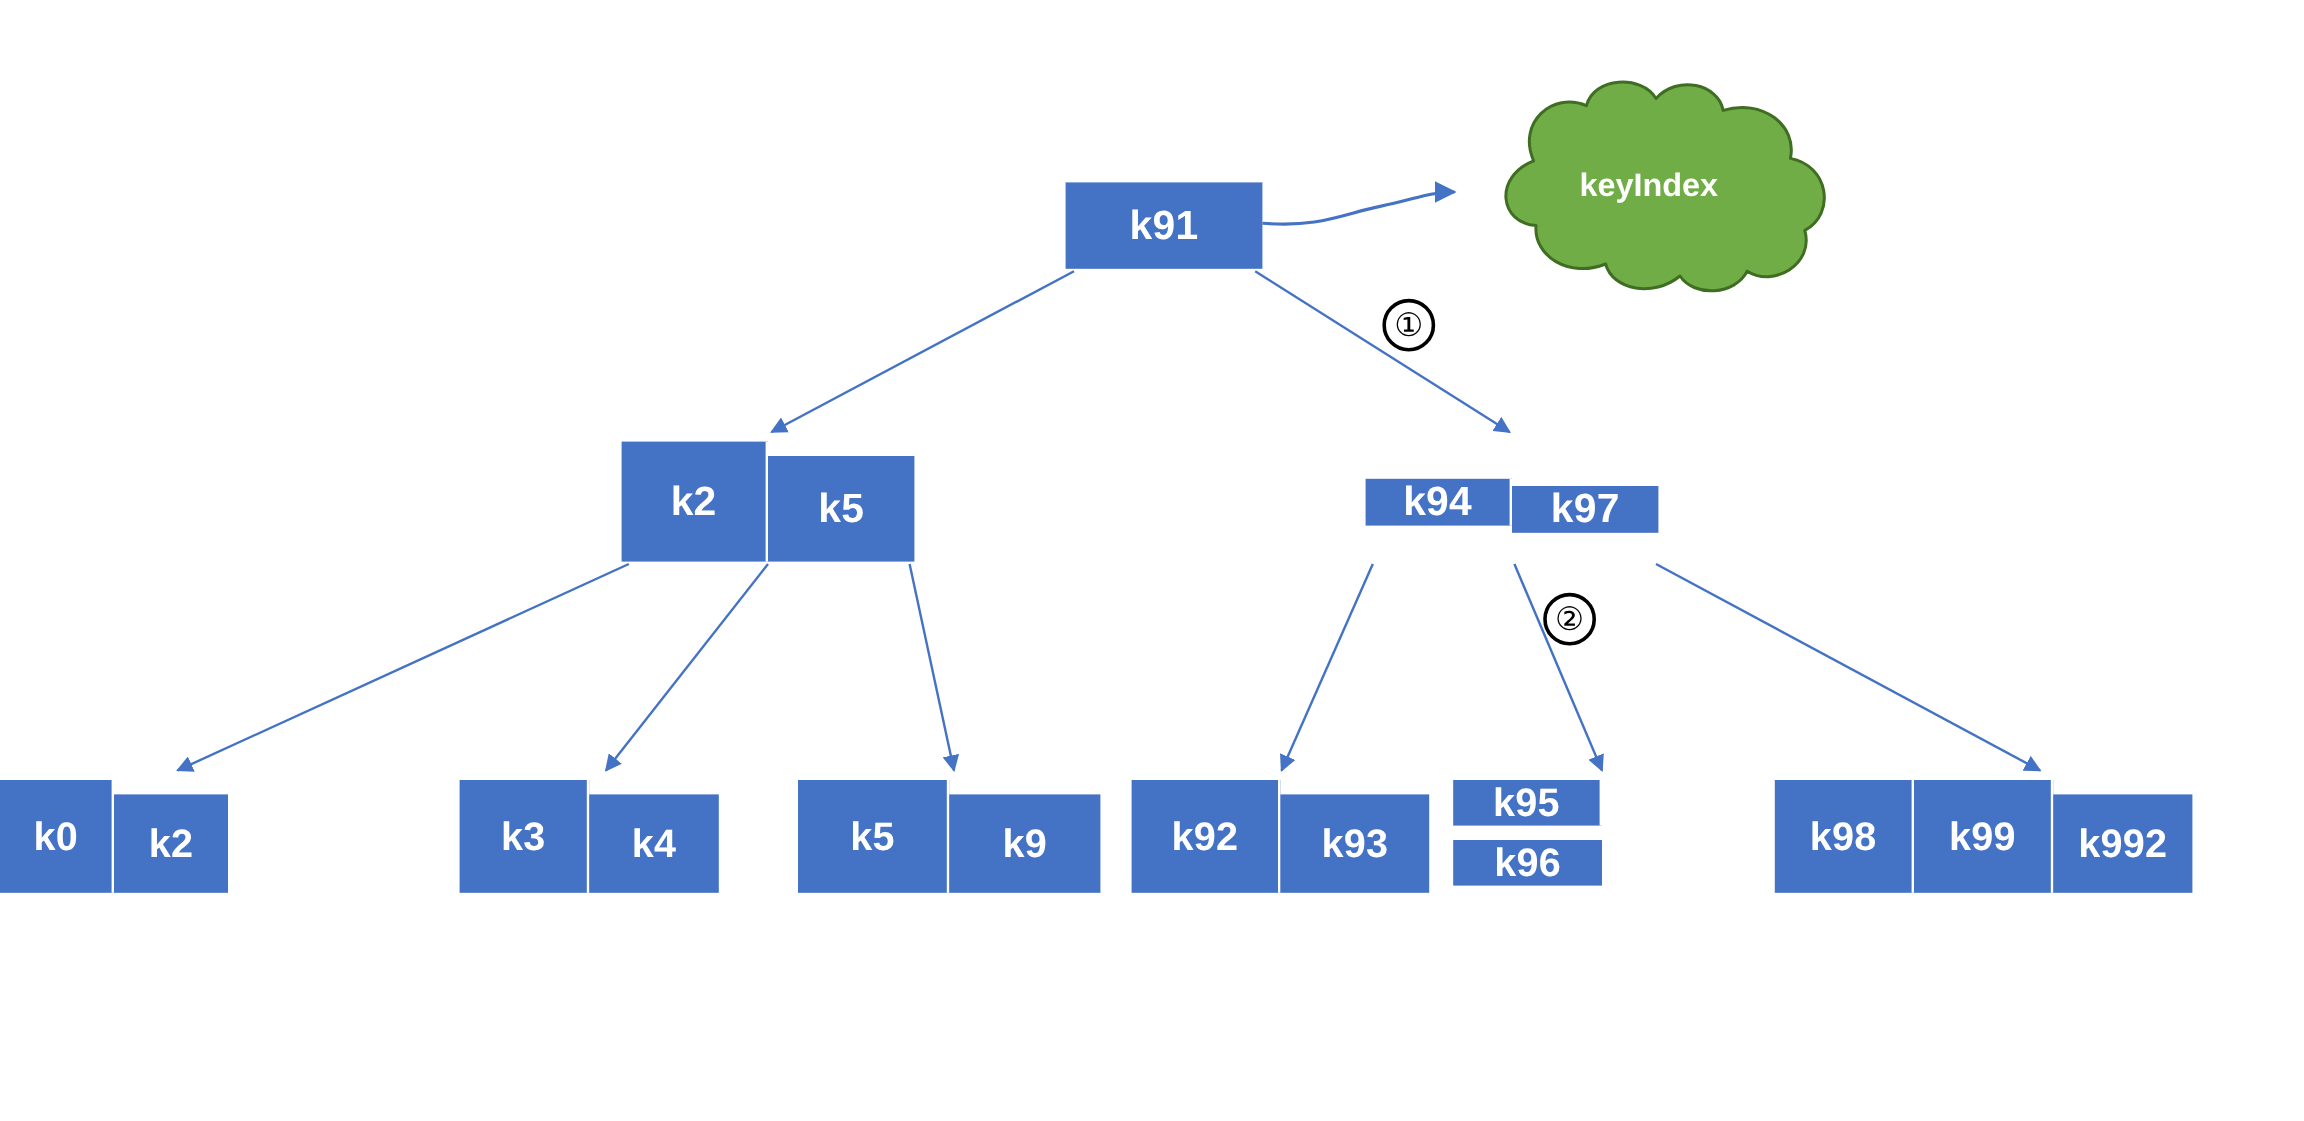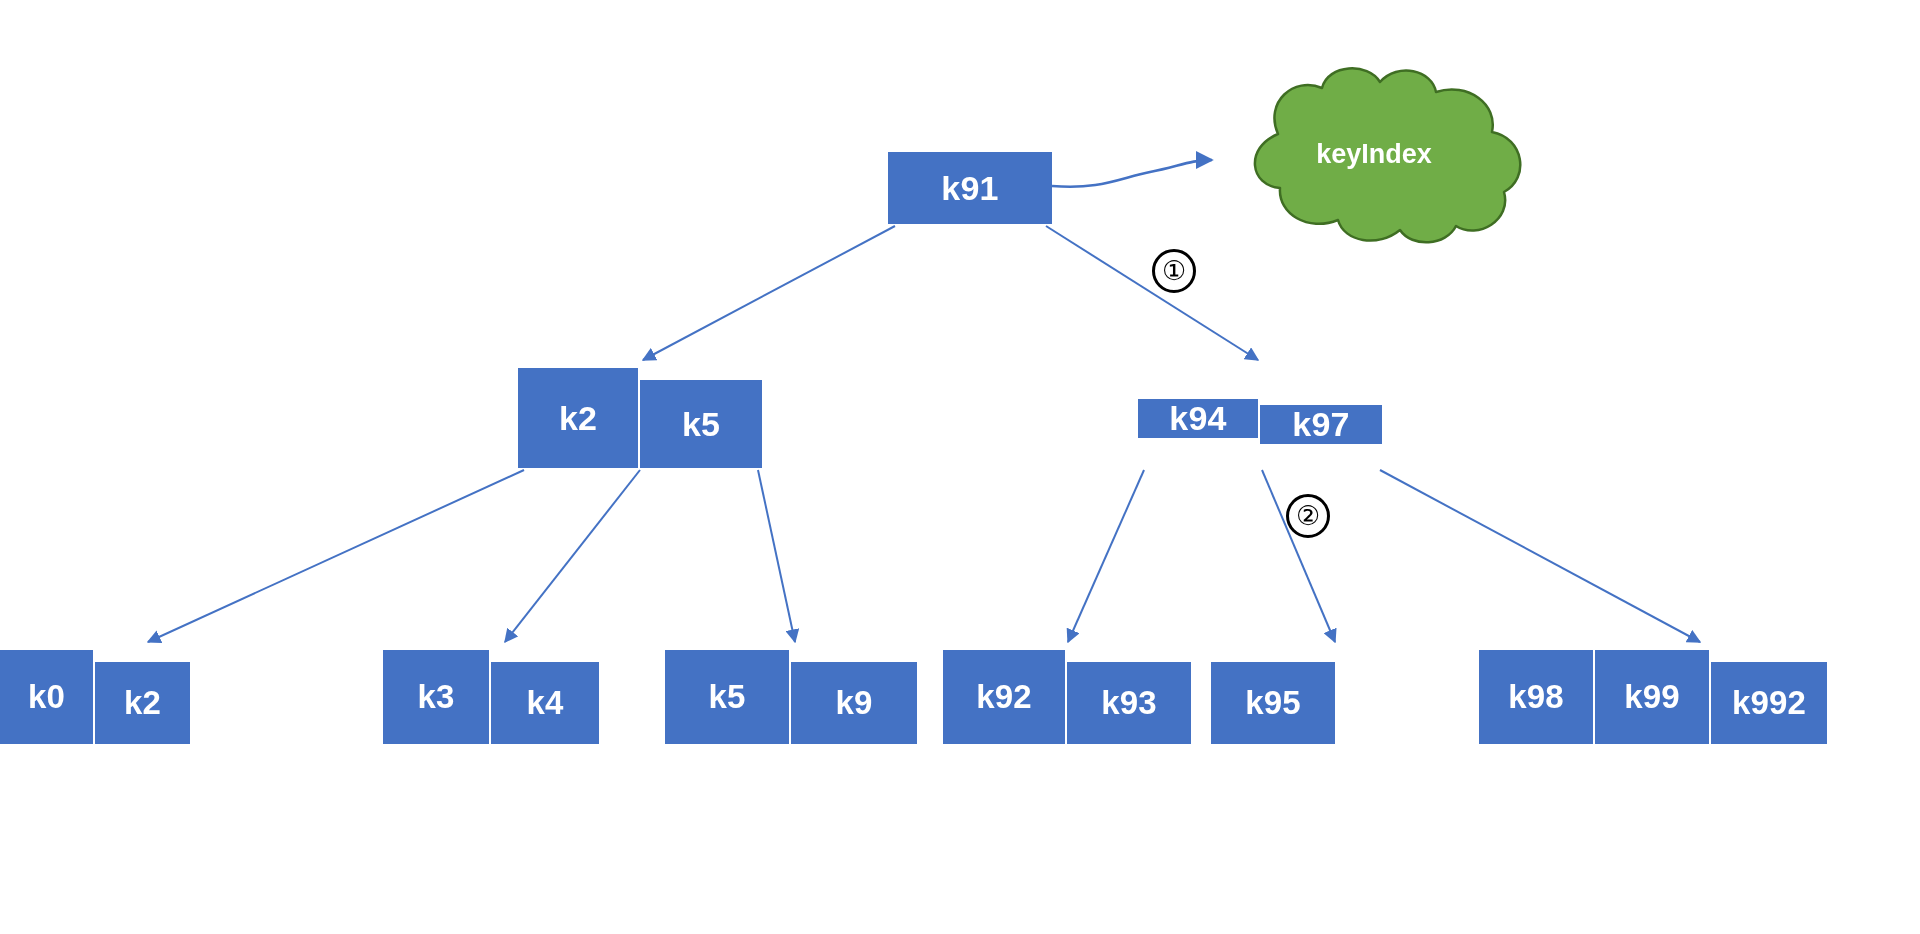--- a/index.html
+++ b/index.html
@@ -85,21 +85,21 @@
   }
   .node.leaf .cell { width: 92px; }
   .node.leaf.l0 { left: 0px;    width: 285px; }
   .node.leaf.l0 .cell { width: 95px; }
   .node.leaf.l1 { left: 383px;  width: 240px; }
   .node.leaf.l1 .cell { width: 108px; }
   .node.leaf.l2 { left: 665px;  width: 252px; }
   .node.leaf.l2 .cell { width: 126px; }
   .node.leaf.l3 { left: 943px;  width: 248px; }
   .node.leaf.l3 .cell { width: 137px; }
-  .node.leaf.l4 { left: 1211px; width: 248px; }
+  .node.leaf.l4 { left: 1211px; width: 248px; flex-direction: column; }
   .node.leaf.l4 .cell { width: 124px; }
   .node.leaf.l5 { left: 1479px; width: 464px; }
   .node.leaf.l5 .cell { width: 116px; text-align: center; }
 
   
   .cloud-wrap {
     position: absolute;
     left: 1216px;
     top: 62px;
     width: 316px;
@@ -217,20 +217,21 @@
     <div class="cell">k9</div>
   </div>
 
   <div class="node leaf l3">
     <div class="cell">k92</div>
     <div class="cell">k93</div>
   </div>
 
   <div class="node leaf l4">
     <div class="cell">k95</div>
+    <div class="cell">k96</div>
   </div>
 
   <div class="node leaf l5">
     <div class="cell">k98</div>
     <div class="cell">k99</div>
     <div class="cell">k992</div>
   </div>
 
   <div class="step-marker s1">①</div>
   <div class="step-marker s2">②</div>

